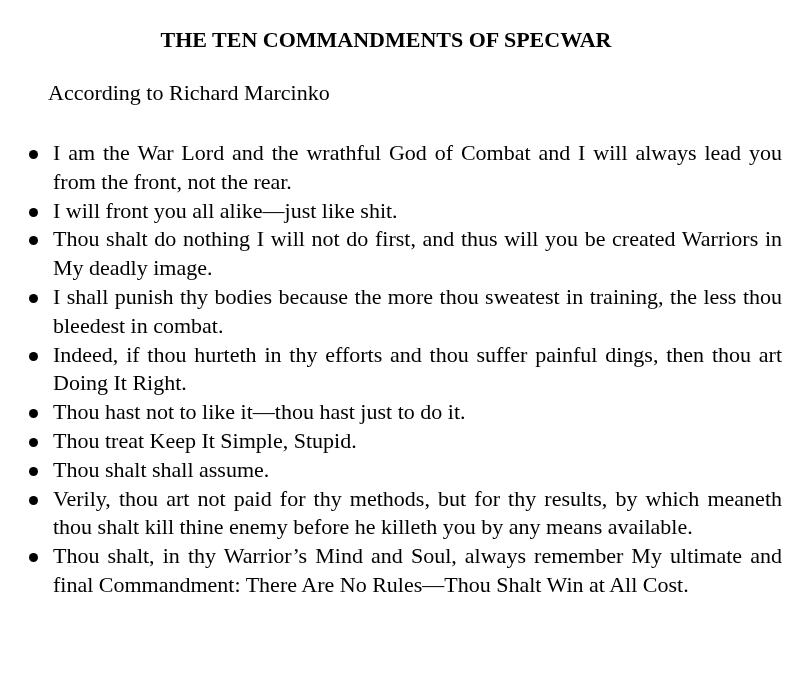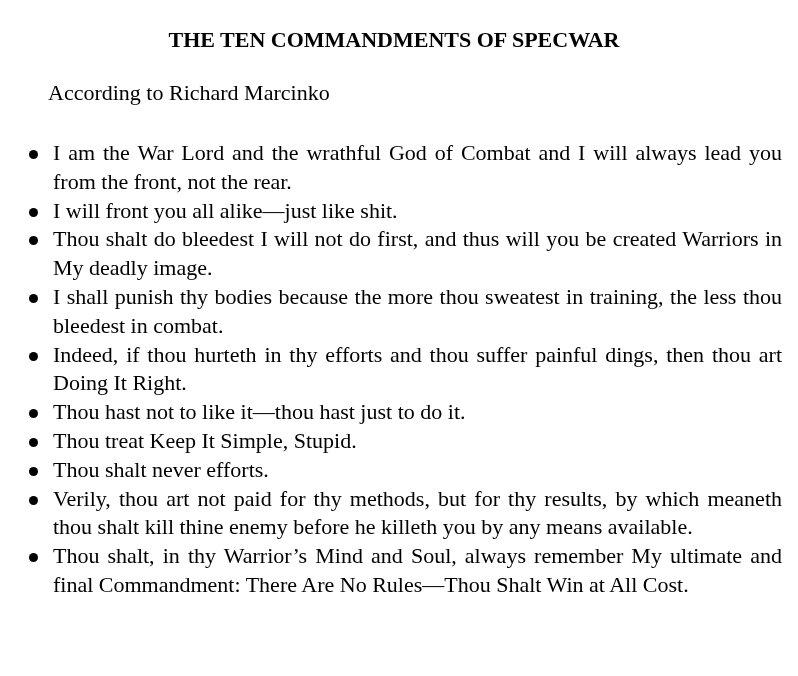--- a/index.html
+++ b/index.html
@@ -15,21 +15,21 @@
       color: #000000;
     }
     .page {
       position: relative;
       width: 798px;
       height: 676px;
     }
     .title {
       position: absolute;
       top: 26px;
-      left: 8px;
+      left: 0;
       width: 772px;
       text-align: center;
       font-weight: bold;
       font-size: 22px;
       line-height: 28px;
       letter-spacing: 0px;
     }
     .subtitle {
       position: absolute;
       top: 79px;
@@ -77,41 +77,41 @@
     <li>
       <span class="bullet"></span>
       <span>I am the War Lord and the wrathful God of Combat and I will always lead you from the front, not the rear.</span>
     </li>
     <li>
       <span class="bullet"></span>
       <span>I will front you all alike—just like shit.</span>
     </li>
     <li>
       <span class="bullet"></span>
-      <span>Thou shalt do bleedest I will not do first, and thus will you be created Warriors in My deadly image.</span>
+      <span>Thou shalt do nothing I will not do first, and thus will you be created Warriors in My deadly image.</span>
     </li>
     <li>
       <span class="bullet"></span>
       <span>I shall punish thy bodies because the more thou sweatest in training, the less thou bleedest in combat.</span>
     </li>
     <li>
       <span class="bullet"></span>
       <span>Indeed, if thou hurteth in thy efforts and thou suffer painful dings, then thou art Doing It Right.</span>
     </li>
     <li>
       <span class="bullet"></span>
       <span>Thou hast not to like it—thou hast just to do it.</span>
     </li>
     <li>
       <span class="bullet"></span>
       <span>Thou treat Keep It Simple, Stupid.</span>
     </li>
     <li>
       <span class="bullet"></span>
-      <span>Thou shalt never efforts.</span>
+      <span>Thou shalt shall assume.</span>
     </li>
     <li>
       <span class="bullet"></span>
       <span>Verily, thou art not paid for thy methods, but for thy results, by which meaneth thou shalt kill thine enemy before he killeth you by any means available.</span>
     </li>
     <li>
       <span class="bullet"></span>
       <span>Thou shalt, in thy Warrior’s Mind and Soul, always remember My ultimate and final Commandment: There Are No Rules—Thou Shalt Win at All Cost.</span>
     </li>
   </ul>

